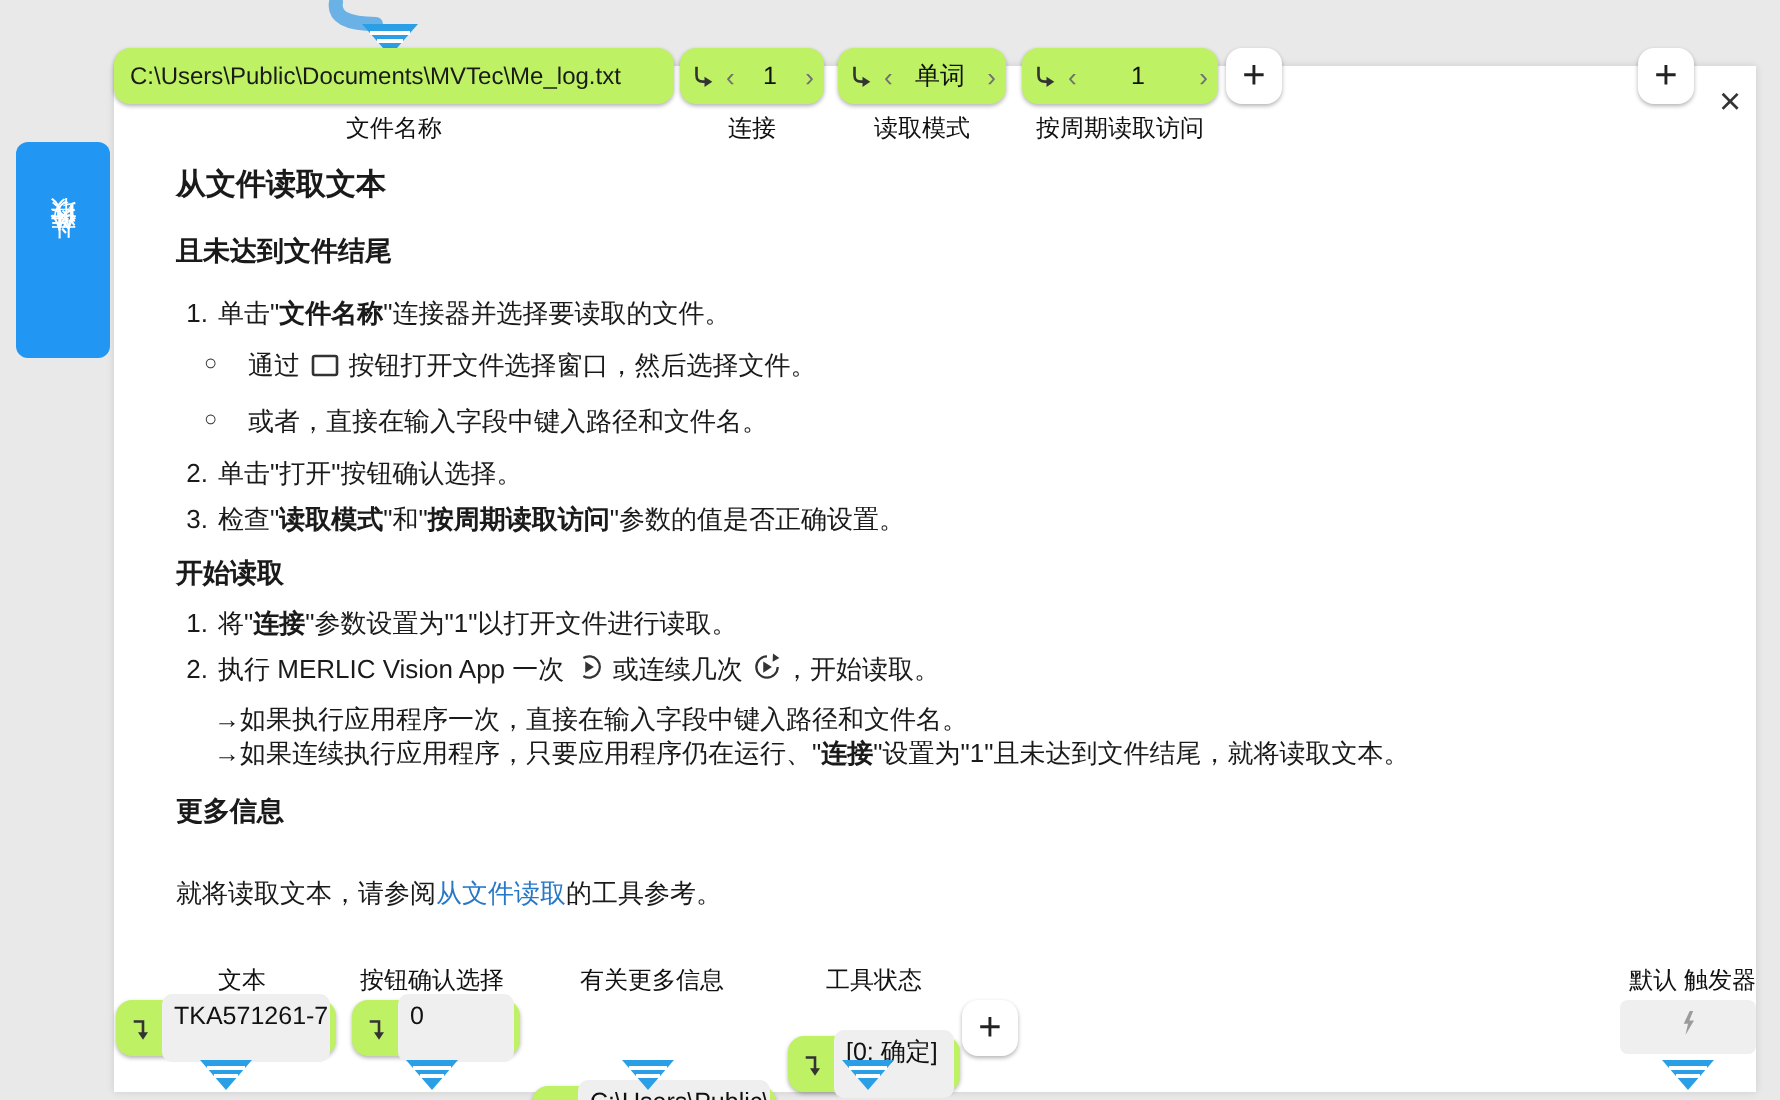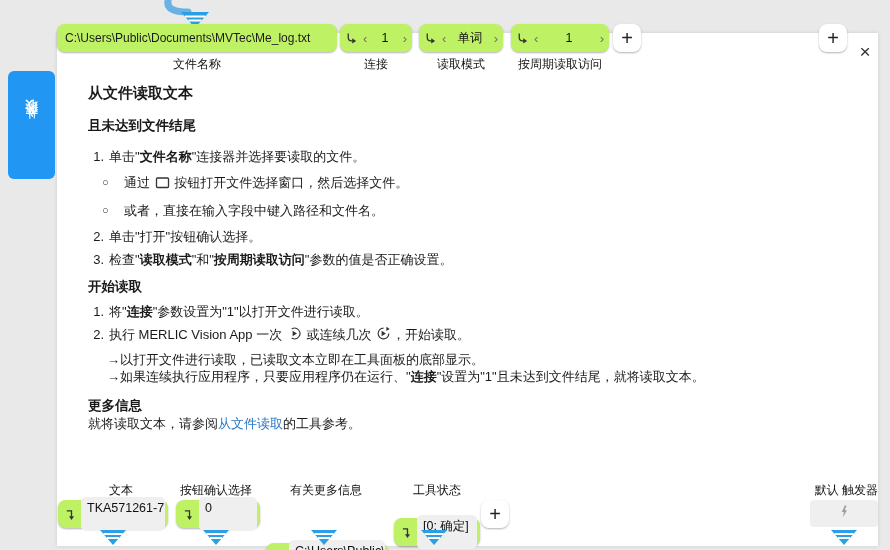--- a/index.html
+++ b/index.html
@@ -49,21 +49,21 @@
   .out-label { top:482px; }
   .close-btn {
     position:absolute; left:855px; top:42px; width:20px; height:20px;
     font-size:19px; font-weight:300; color:#333; line-height:20px; text-align:center; cursor:pointer;
   }
   
   .doc { position:absolute; left:88px; top:84px; width:670px; font-size:13px; line-height:17px; }
   .doc .h1 { font-size:15px; font-weight:bold; margin-bottom:16px; }
   .doc .h2 { font-size:13.5px; font-weight:bold; margin-bottom:14px; }
   .doc .h2.mt { margin-top:10px; margin-bottom:8px; }
-  .doc .h2.mt2 { margin-top:12px; margin-bottom:1px; }
+  .doc .h2.mt2 { margin-top:12px; margin-bottom:24px; }
   .li { display:flex; margin-bottom:6px; }
   .li .num { min-width:16px; text-align:right; margin-right:5px; }
   .sub { display:flex; margin:9px 0 9px 14px; }
   .sub .marker { min-width:14px; margin-right:8px; font-size:11px; color:#333; }
   .arrow-line { margin-left:19px; }
   .b { font-weight:bold; }
   .link { color:#2878c8; cursor:pointer; }
   .inline-icon { display:inline-block; vertical-align:-2px; margin:0 1px; }
   
   .out-widget { padding:0 3px; }
@@ -185,21 +185,21 @@
     <span class="num">2.</span>
     <span><span>执行 MERLIC Vision App 一次 </span><span class="inline-icon"><svg width="15" height="15" viewBox="0 0 16 16">
             <path d="M5 3.2 A5.7 5.7 0 1 1 5 12.8" fill="none" stroke="#333" stroke-width="1.2"></path>
             <path d="M6 5 L10.6 8 L6 11 Z" fill="#333"></path>
           </svg></span><span> 或连续几次 </span><span class="inline-icon"><svg width="15" height="15" viewBox="0 0 16 16">
             <path d="M8 2.3 A5.7 5.7 0 1 0 13.7 8" fill="none" stroke="#333" stroke-width="1.2"></path>
             <path d="M11.2 0.8 L14.6 3.2 L11 5.2 Z" fill="#333"></path>
             <path d="M6 5 L10.6 8 L6 11 Z" fill="#333"></path>
           </svg></span><span>，开始读取。</span></span>
   </div>
-  <div class="arrow-line">→以打开文件进行读取，已读取文本立即在工具面板的底部显示。</div>
+  <div class="arrow-line">→如果执行应用程序一次，直接在输入字段中键入路径和文件名。</div>
   <div class="arrow-line"><span>→如果连续执行应用程序，只要应用程序仍在运行、"</span><span class="b">连接</span><span>"设置为"1"且未达到文件结尾，就将读取文本。</span></div>
 
   <div class="h2 mt2">更多信息</div>
   <div><span>就将读取文本，请参阅</span><span class="link">从文件读取</span><span>的工具参考。</span></div>
 </div>
 
 <div class="out-label" style="left:58px; width:110px;padding-left:16px;">文本</div>
 <div class="widget out-widget" style="left:58px; top:500px; width:110px;">
   <span class="conn">
     <svg width="13" height="13" viewBox="0 0 14 14">

